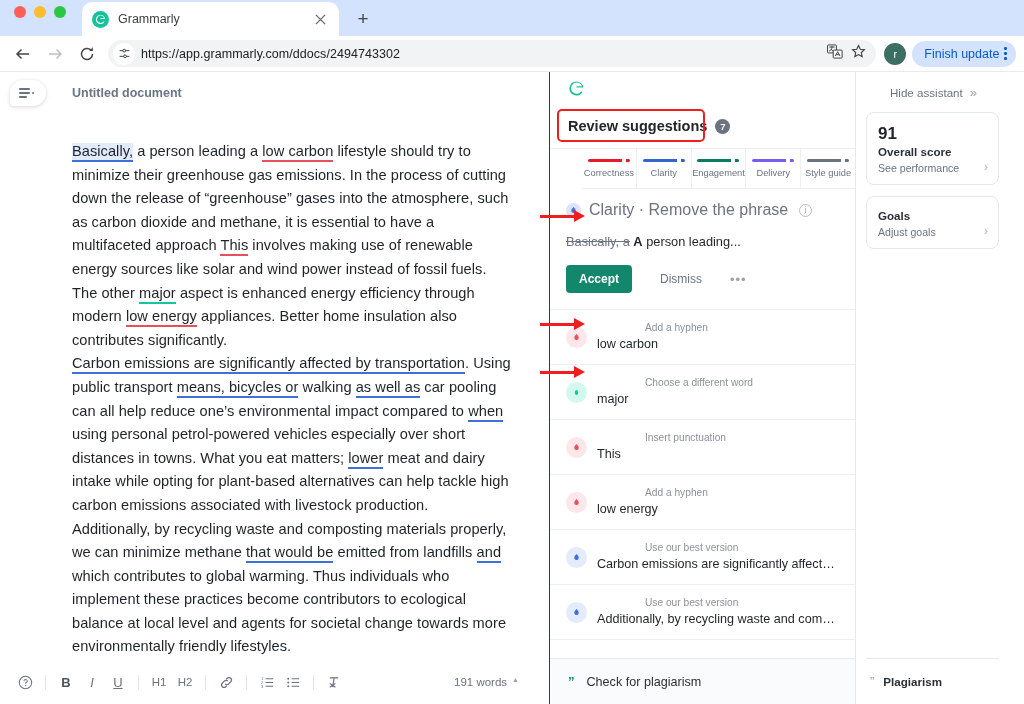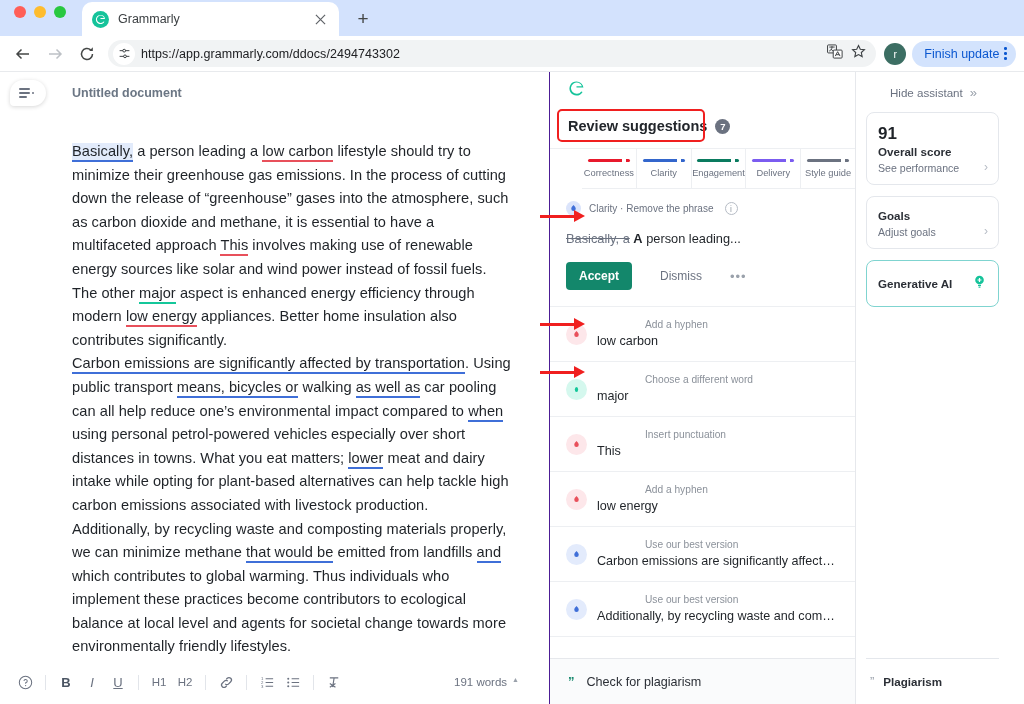--- a/index.html
+++ b/index.html
@@ -118,21 +118,21 @@
   .cat-bar { width:42px; height:3.2px; border-radius:2px; position:relative; overflow:hidden; }
   .cat-bar::after { content:""; position:absolute; right:4px; top:0; width:4px; height:100%; background:#fff; }
   .cat-label { font-size:9.3px; color:#6b7280; white-space:nowrap; }
 
   .sugg-list { flex:1; overflow:hidden; }
 
   .card-open { padding:12px 16px 0 16px; border-bottom:1px solid #edeff2; }
   .card-head { display:flex; align-items:center; gap:8px; }
   .dot-badge { width:15px;height:15px;border-radius:50%;display:flex;align-items:center;justify-content:center;flex:0 0 auto; }
   .dot-clarity { background:#dbe4fb; }
-  .card-kind { font-size:10px; color:#6b7280;text-align:center; }
+  .card-kind { font-size:16px; color:#6b7280;text-align:center; }
   .info-ico { width:13px;height:13px;border-radius:50%;border:1.1px solid #b6bcc5;color:#9aa1ab;
     font-size:8.5px;display:flex;align-items:center;justify-content:center;margin-left:3px; }
   .card-text { font-size:12.8px; color:#1f2328; margin:14px 0 0 0; line-height:18px; }
   .strike { text-decoration:line-through; color:#6b7280; }
   .card-actions { display:flex; align-items:center; gap:28px; margin:14px 0 16px 0; }
   .accept-btn { background:#13876b; color:#fff; font-size:12px; font-weight:bold;
     border-radius:4px; padding:7px 13px; }
   .dismiss-btn { font-size:12px; color:#6b7280; }
   .more-btn { color:#9aa1ab; font-size:13px; letter-spacing:1px; }
 
@@ -478,30 +478,20 @@
       <div class="card-sub">See performance</div>
       <span class="card-arrow">›</span>
     </div>
 
     <div class="card">
       <div class="card-label">Goals</div>
       <div class="card-sub">Adjust goals</div>
       <span class="card-arrow">›</span>
     </div>
 
-    <div class="gen-card">
-      <span class="gen-label">Generative AI</span>
-      <span>
-        <svg width="15" height="15" viewBox="0 0 16 16">
-          <circle cx="8" cy="6.4" r="4.6" fill="#15c39a"></circle>
-          <path stroke="#fff" stroke-width="1.3" d="M8 4.3v4.2M5.9 6.4h4.2"></path>
-          <path stroke="#15c39a" stroke-width="1.5" d="M6.4 12.1h3.2M7 14h2"></path>
-        </svg>
-      </span>
-    </div>
 
     <div class="plag-side">
       <span class="quote-gray">”</span>
       <span class="plag-side-text">Plagiarism</span>
     </div>
   </div>
 
   <div class="arrow" style="left: 540px; top: 138px;">
     <span class="shaft"></span>
       <span class="head"></span>

